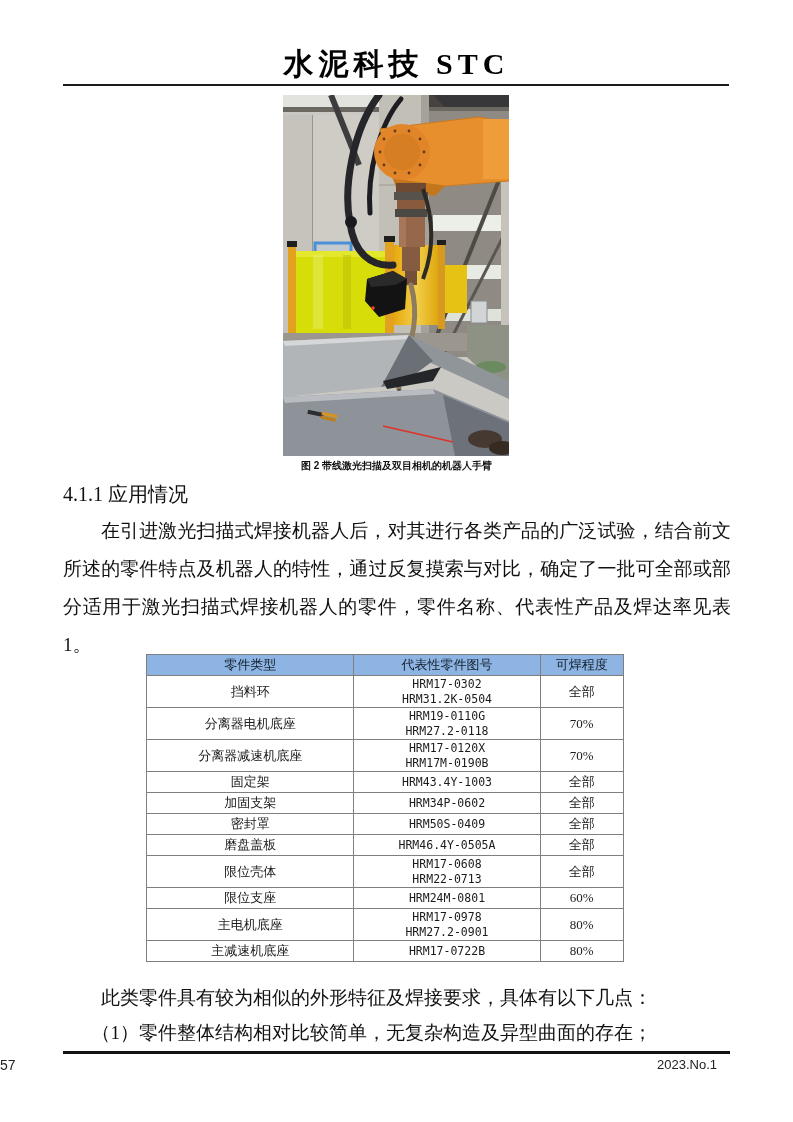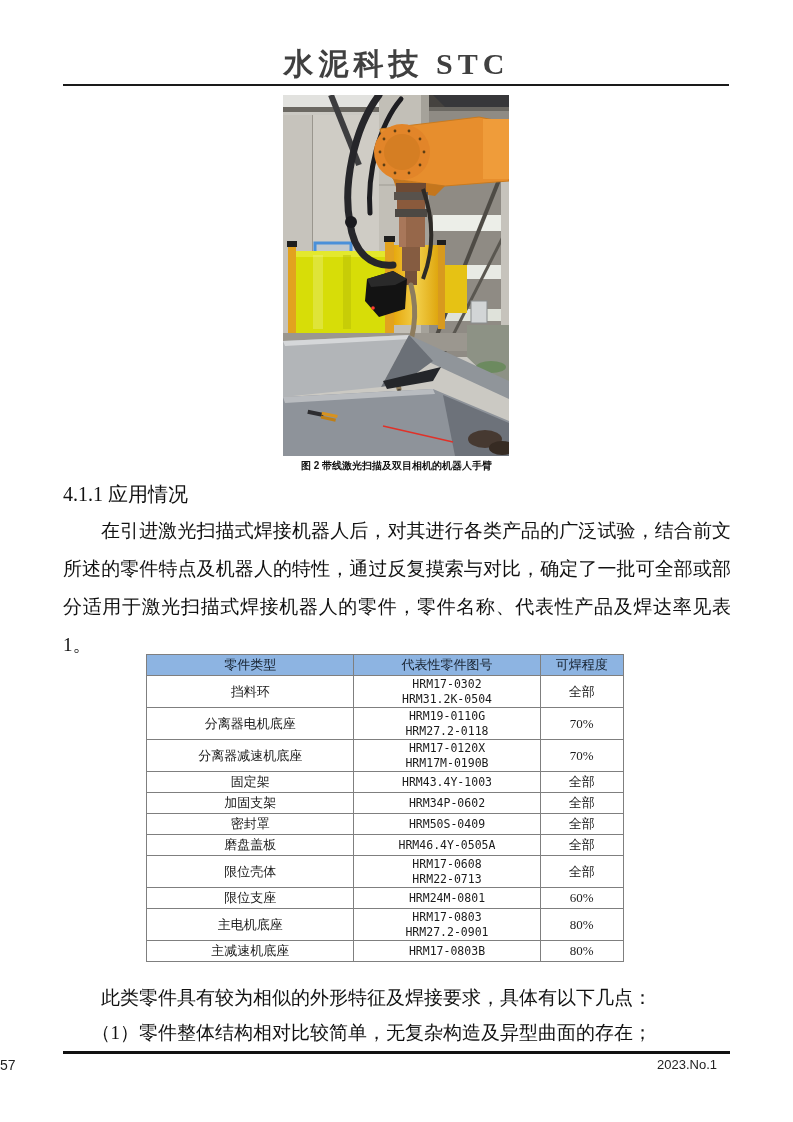--- a/index.html
+++ b/index.html
@@ -10,21 +10,21 @@
     background: #ffffff;
     overflow: hidden;
     font-family: "Liberation Serif", "DejaVu Serif", serif;
     color: #1a1a1a;
   }
   .journal-title {
     position: absolute; top: 44px; left: 0; width: 100%;
     text-align: center;
     font-size: 30px; letter-spacing: 5px; font-weight: 600;
     font-family: "Liberation Serif", "DejaVu Serif", serif;
-    color: #404040;
+    color: #000000;
   }
   .header-rule {
     position: absolute; top: 84px; left: 63px; width: 666px; height: 2px;
     background: #1a1a1a;
   }
   .photo {
     position: absolute; top: 95px; left: 283px; width: 226px; height: 361px;
     overflow: hidden;
   }
   .photo svg { display:block; }
@@ -299,29 +299,29 @@
         <tr>
           <td class="c-type">限位支座</td>
           <td class="c-code single">
             <div class="code-line">HRM24M-0801</div>
           </td>
           <td class="c-weld">60%</td>
         </tr>
         <tr>
           <td class="c-type">主电机底座</td>
           <td class="c-code">
-            <div class="code-line">HRM17-0803</div>
+            <div class="code-line">HRM17-0978</div>
             <div class="code-line">HRM27.2-0901</div>
           </td>
           <td class="c-weld">80%</td>
         </tr>
         <tr>
           <td class="c-type">主减速机底座</td>
           <td class="c-code single">
-            <div class="code-line">HRM17-0803B</div>
+            <div class="code-line">HRM17-0722B</div>
           </td>
           <td class="c-weld">80%</td>
         </tr>
       </tbody>
   </table>
 
   <p class="body-para after-table">此类零件具有较为相似的外形特征及焊接要求，具体有以下几点：</p>
   <p class="body-para point-1">（1）零件整体结构相对比较简单，无复杂构造及异型曲面的存在；</p>
 
   <div class="footer-rule"></div>

